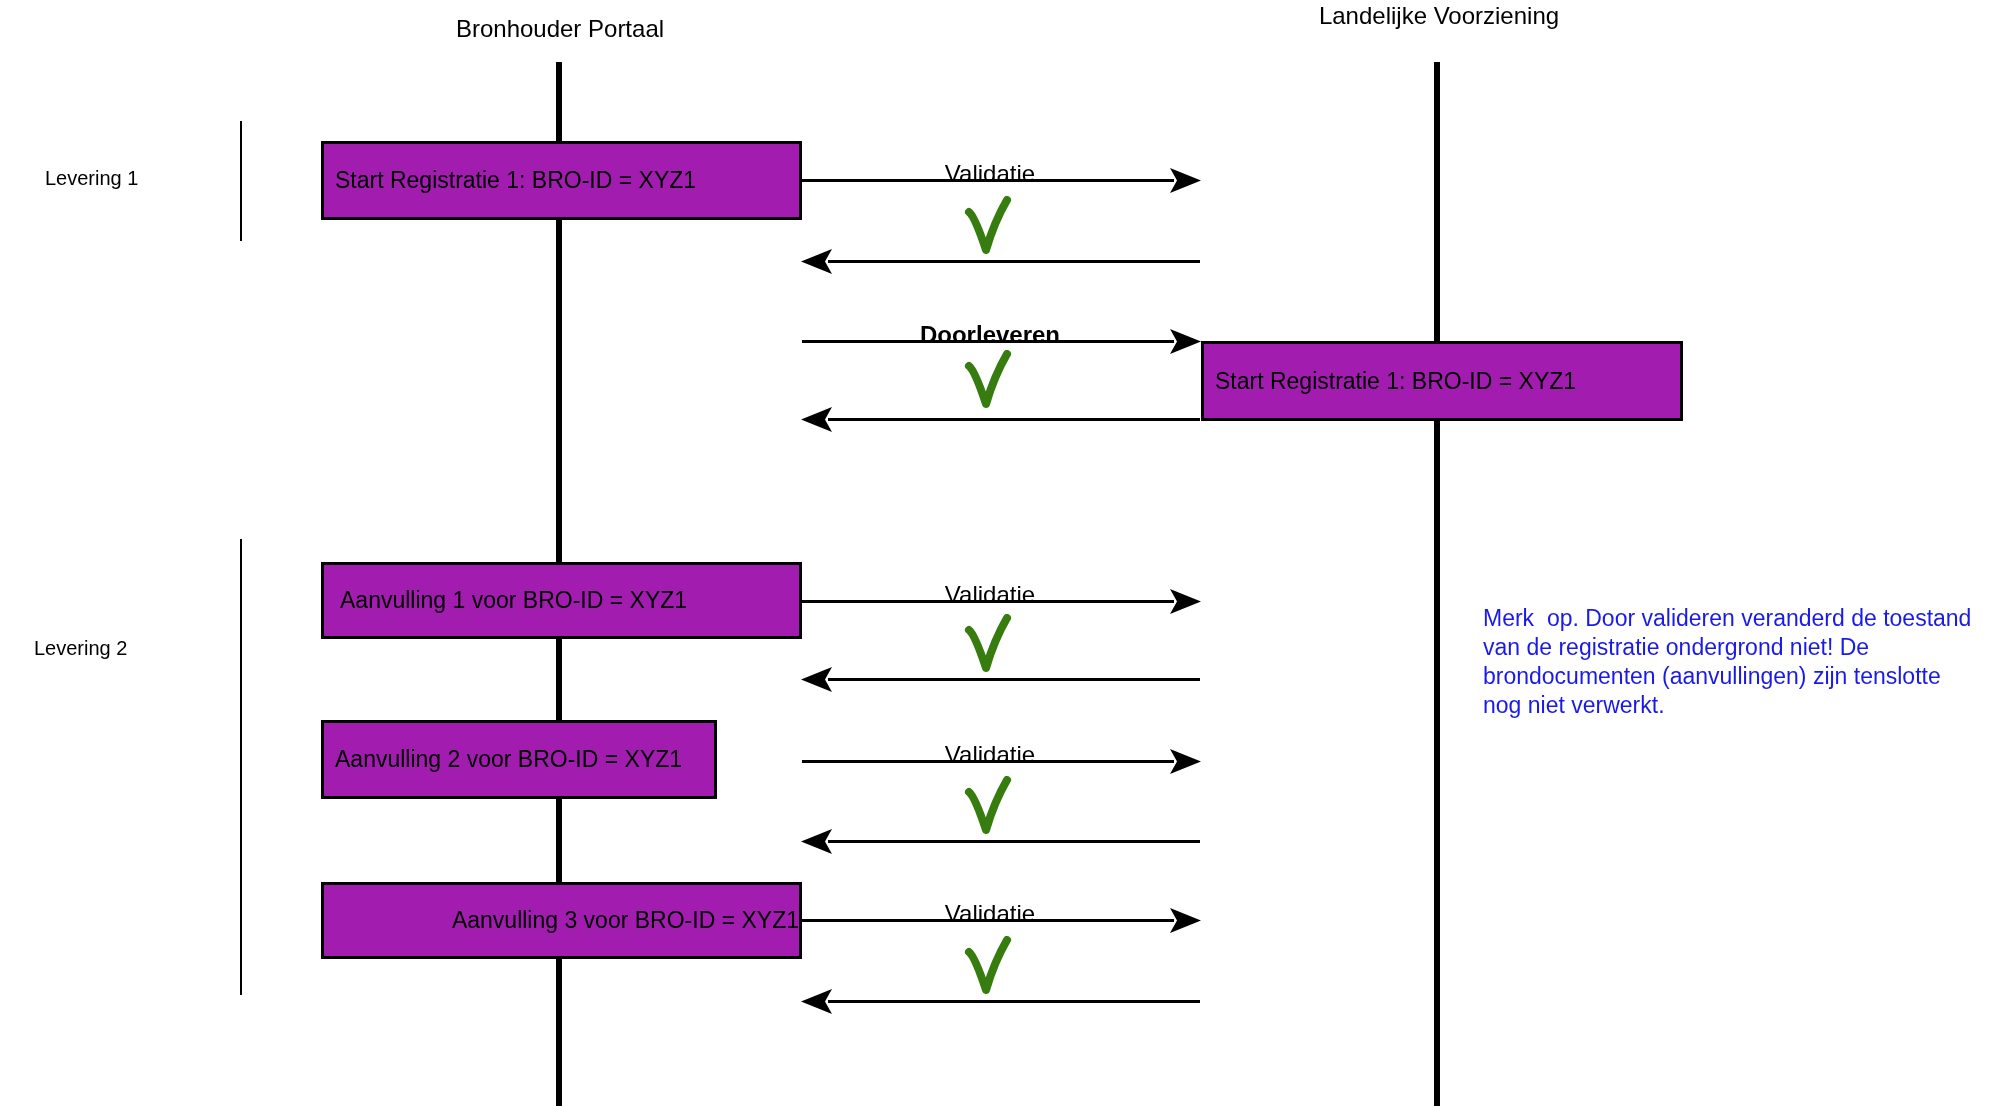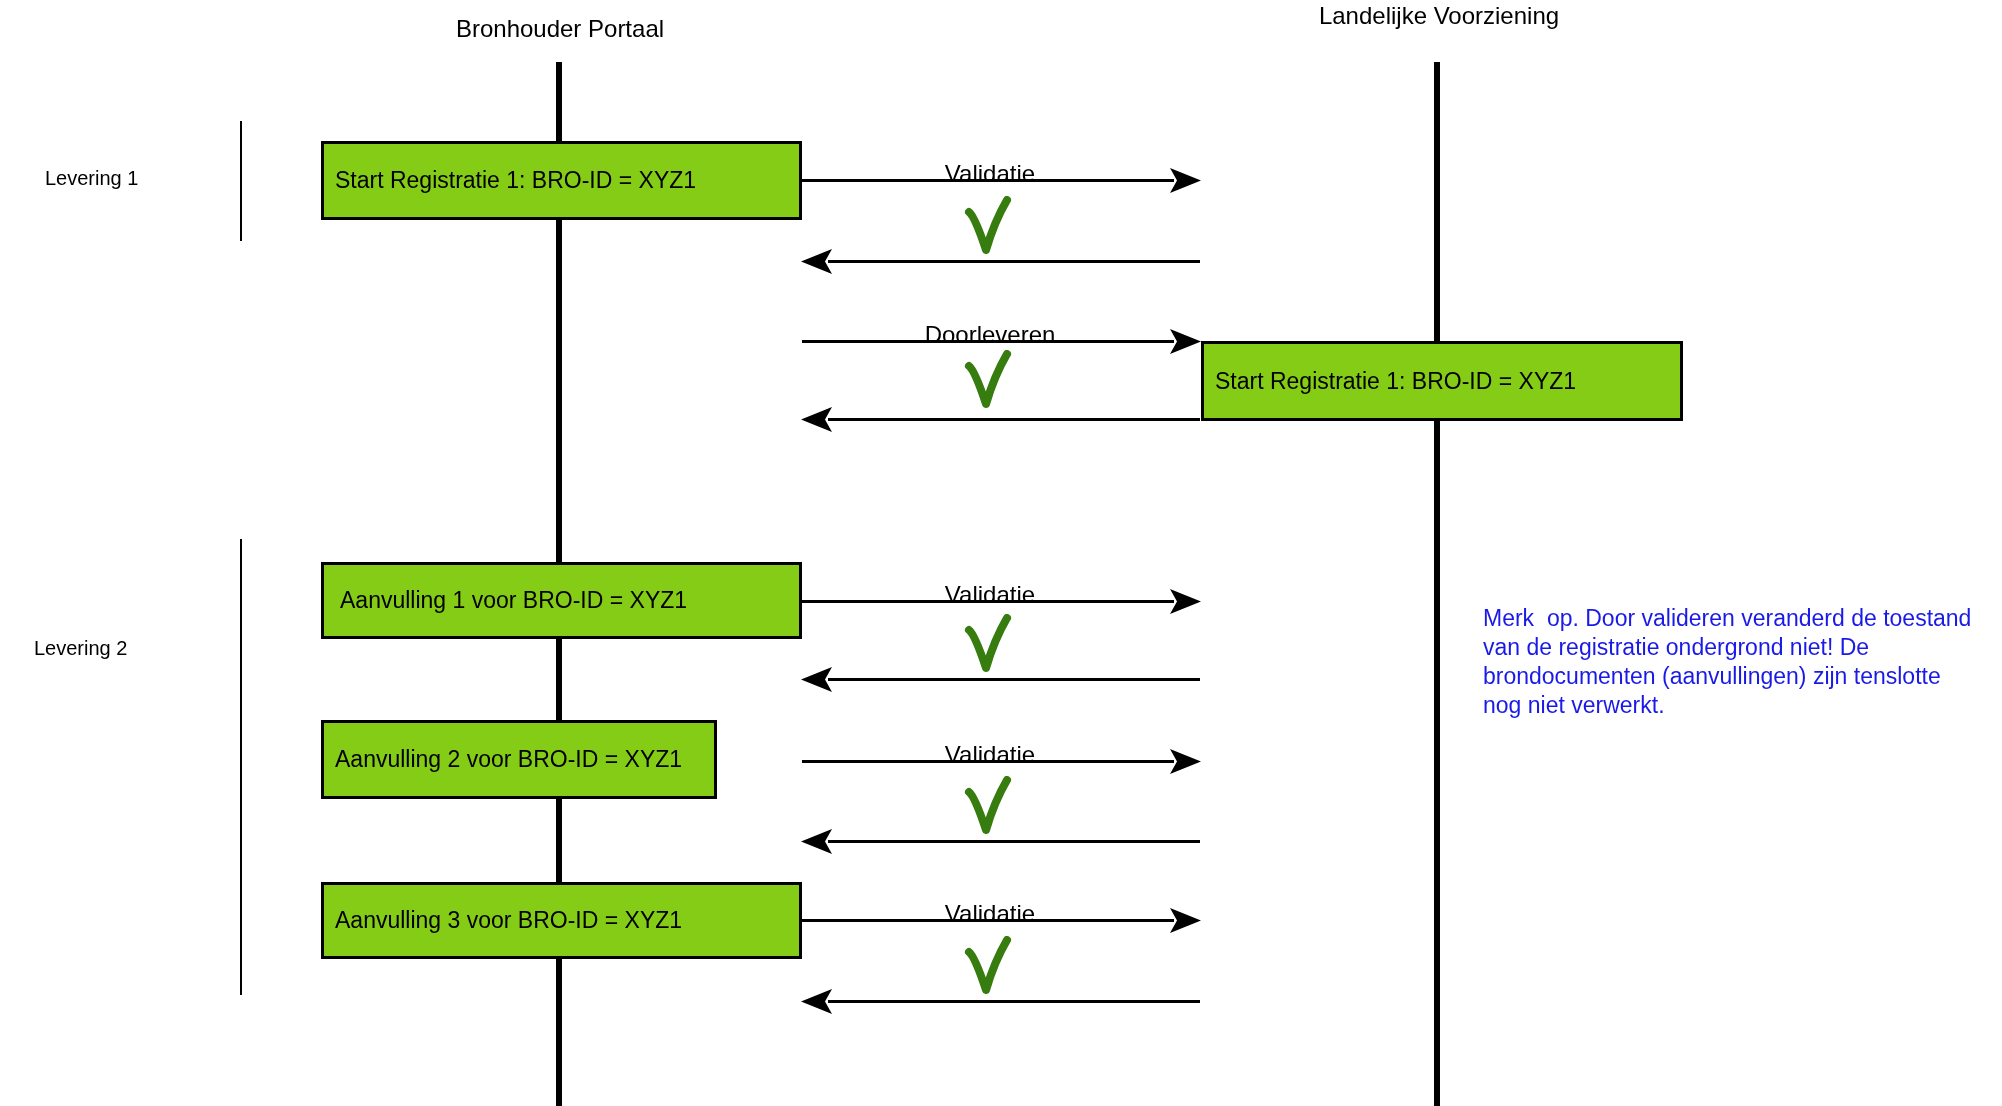--- a/index.html
+++ b/index.html
@@ -6,21 +6,21 @@
   #canvas{
     position:relative;width:2002px;height:1106px;background:#ffffff;
     font-family:"Liberation Sans",sans-serif;color:#000000;overflow:hidden;
   }
   .abs{position:absolute;}
   .lane-title{font-size:24px;transform:translateX(-50%);white-space:nowrap;}
   .lifeline{width:6px;background:#000000;}
   .bracket{width:2px;background:#000000;}
   .group-label{font-size:20px;white-space:nowrap;}
   .msgbox{
-    box-sizing:border-box;background:#84cc16;border:3px solid #000000;
+    box-sizing:border-box;background:#a21caf;border:3px solid #000000;
     display:flex;align-items:center;padding-left:11px;
     font-size:23px;white-space:nowrap;z-index:3;
   }
   .hline{height:3px;background:#000000;z-index:2;}
   .ahead{z-index:2;}
   .msg-label{font-size:24px;transform:translateX(-50%);white-space:nowrap;z-index:2;margin-top:12px;}
   .check{z-index:4;}
   .note{
     font-size:23px;line-height:29px;color:#1a1ae8;
     white-space:pre-wrap;width:525px;
@@ -52,38 +52,38 @@
   </div>
 
   <div class="abs msgbox" style="left:321px;top:562px;width:481px;height:77px;padding-left:16px;">
     <span>Aanvulling 1 voor BRO-ID = XYZ1</span>
   </div>
 
   <div class="abs msgbox" style="left:321px;top:720px;width:396px;height:79px;">
     <span>Aanvulling 2 voor BRO-ID = XYZ1</span>
   </div>
 
-  <div class="abs msgbox" style="left:321px;top:882px;width:481px;height:77px;">
+  <div class="abs msgbox" style="left:321px;top:882px;width:481px;height:77px;justify-content:flex-end;">
     <span>Aanvulling 3 voor BRO-ID = XYZ1</span>
   </div>
 
   <div class="abs msg-label" style="left:990px;top:148px;">Validatie</div>
   <div class="abs hline" style="left:802px;top:179px;width:372px;"></div>
   <svg class="abs ahead" style="left:1168px;top:167px;" width="34" height="27">
       <path d="M33,13.5 L2,1 L9,13.5 L2,26 Z" fill="#000000"></path>
     </svg>
   <svg class="abs check" style="left:964px;top:196px;" width="48" height="62" viewBox="0 0 48 62">
       <path d="M5 16 C10 20 16 36 22 54 C27 37 36 16 43 4" fill="none" stroke="#367c0e" stroke-width="8" stroke-linecap="round" stroke-linejoin="round"></path>
     </svg>
   <div class="abs hline" style="left:828px;top:260px;width:372px;"></div>
   <svg class="abs ahead" style="left:800px;top:248px;" width="34" height="27">
       <path d="M1,13.5 L32,1 L25,13.5 L32,26 Z" fill="#000000"></path>
     </svg>
 
-  <div class="abs msg-label" style="left:990px;top:309px;">Doorleveren</div>
+  <div class="abs msg-label" style="left:990px;top:309px;font-weight:bold;">Doorleveren</div>
   <div class="abs hline" style="left:802px;top:340px;width:372px;"></div>
   <svg class="abs ahead" style="left:1168px;top:328px;" width="34" height="27">
       <path d="M33,13.5 L2,1 L9,13.5 L2,26 Z" fill="#000000"></path>
     </svg>
   <svg class="abs check" style="left:964px;top:350px;" width="48" height="62" viewBox="0 0 48 62">
       <path d="M5 16 C10 20 16 36 22 54 C27 37 36 16 43 4" fill="none" stroke="#367c0e" stroke-width="8" stroke-linecap="round" stroke-linejoin="round"></path>
     </svg>
   <div class="abs hline" style="left:828px;top:418px;width:372px;"></div>
   <svg class="abs ahead" style="left:800px;top:406px;" width="34" height="27">
       <path d="M1,13.5 L32,1 L25,13.5 L32,26 Z" fill="#000000"></path>

